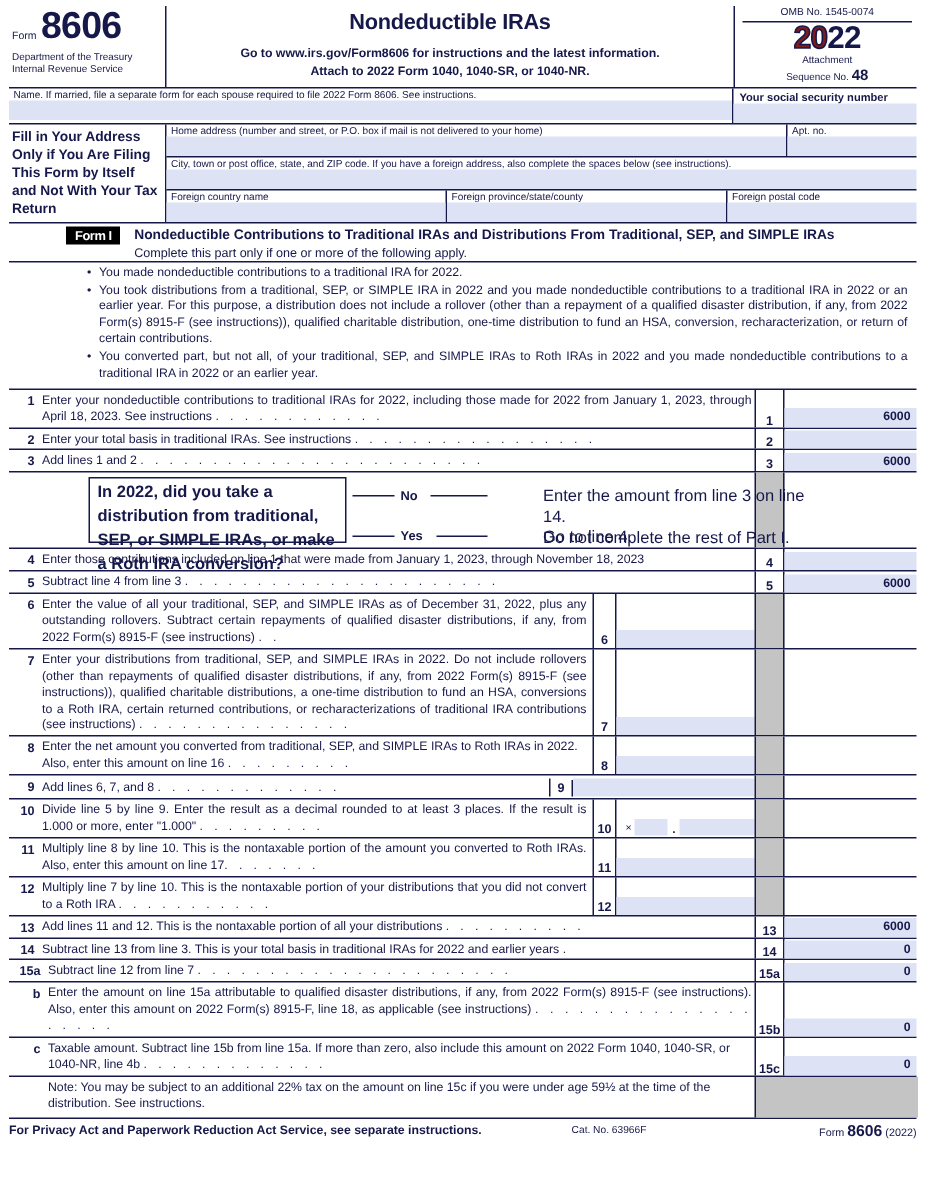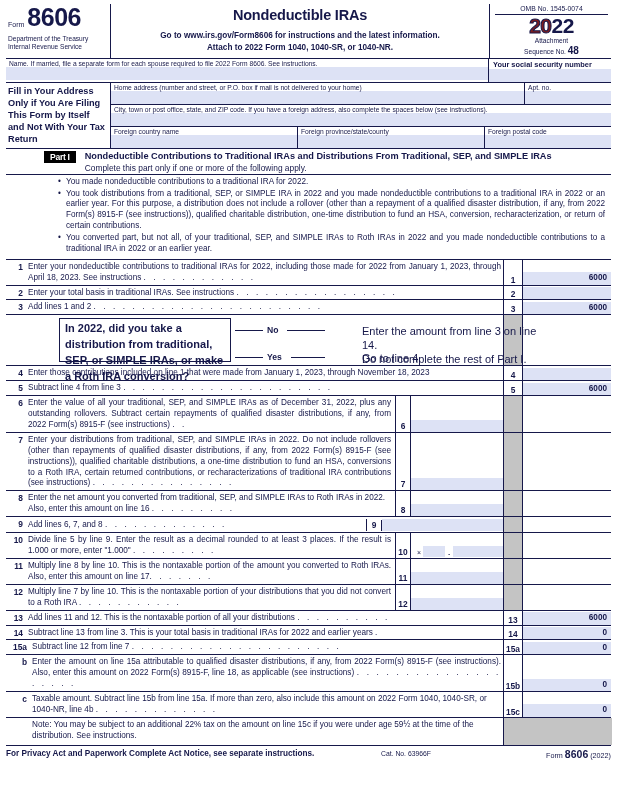--- a/index.html
+++ b/index.html
@@ -182,21 +182,21 @@
         </div>
         <div class="addr-c3">
           <div class="cap">Foreign postal code</div>
           <div class="inputbox fill"></div>
         </div>
       </div>
     </div>
   </div>
 
   <div class="part-row">
-    <span class="part-tag">Part I</span>
+    <span class="part-tag">Form I</span>
     <span style="flex:1;">
       <div class="part-txt-1">Nondeductible Contributions to Traditional IRAs and Distributions From Traditional, SEP, and SIMPLE IRAs</div>
       <div class="part-txt-2">Complete this part only if one or more of the following apply.</div>
     </span>
   </div>
   <div class="hr-thick"></div>
 
   <div class="bullets">
     <div class="bul">
         <span class="dot">•</span>
@@ -459,18 +459,18 @@
       <div class="ln-no" style="width:26px;"></div>
       <div class="ln-txt" style="padding-bottom:3px;">Note: You may be subject to an additional 22% tax on the amount on line 15c if you were under age 59½ at the time of the distribution. See instructions.</div>
       <div class="r-col">
         <div class="r-num gray" style="border-right:none; width:108px;"></div>
       </div>
     </div>
 
   </div>
 
   <div class="foot">
-    <div class="foot-l">For Privacy Act and Paperwork Complete Act Notice, see separate instructions.</div>
+    <div class="foot-l">For Privacy Act and Paperwork Reduction Act Service, see separate instructions.</div>
     <div class="foot-c">Cat. No. 63966F</div>
     <div class="foot-r"><span>Form</span> <span class="fnum">8606</span> <span>(2022)</span></div>
   </div>
 
 </div>
 
 </body></html>

